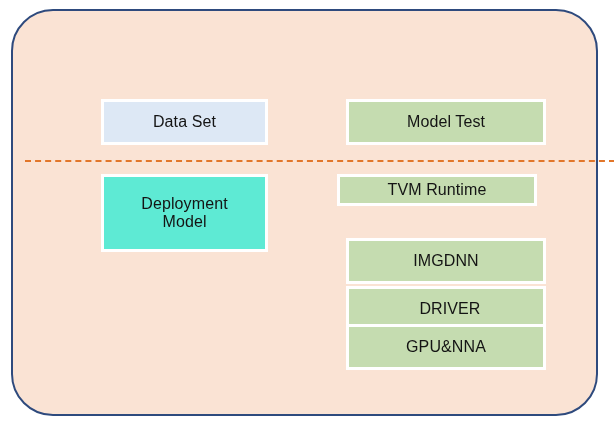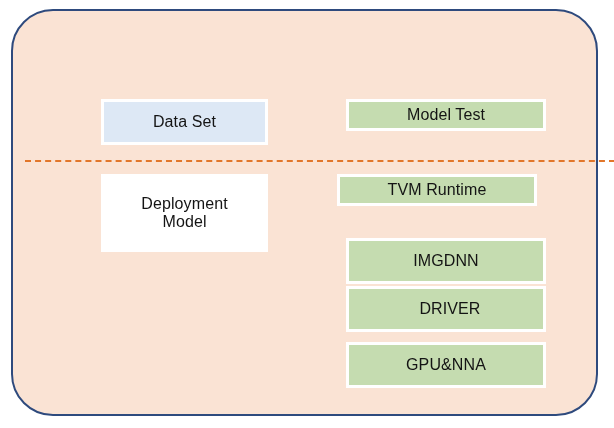--- a/index.html
+++ b/index.html
@@ -49,32 +49,32 @@
     justify-content: center;
     text-align: center;
     color: #141414;
     font-size: 16px;
     line-height: 1.12;
     letter-spacing: 0.1px;
     font-weight: 400;
     white-space: pre-line;
   }
   .node.blue-light { background: #dde8f5; }
-  .node.blue-mid   { background: #ffffff; }
+  .node.blue-mid   { background: #5eead4; }
   .node.green      { background: #c5dcb0; }
 
   
   .pos-dataset    { left: 88px;  top: 88px;  width: 167px; height: 46px; }
   .pos-deployment { left: 88px;  top: 163px; width: 167px; height: 78px; }
   
-  .pos-modeltest  { left: 333px; top: 88px;  width: 200px; height: 32px; }
+  .pos-modeltest  { left: 333px; top: 88px;  width: 200px; height: 46px; }
   .pos-tvm        { left: 324px; top: 163px; width: 200px; height: 32px; }
   .pos-imgdnn     { left: 333px; top: 227px; width: 200px; height: 46px; }
   .pos-driver     { left: 333px; top: 275px; width: 200px; height: 46px; padding-left: 8px; }
-  .pos-gpunna     { left: 333px; top: 331px; width: 200px; height: 46px; }
+  .pos-gpunna     { left: 333px; top: 313px; width: 200px; height: 46px; }
 </style>
 </head>
 <body>
 
 <div id="canvas">
 
   <div class="outer-panel">
 
     <div class="divider"></div>
 

